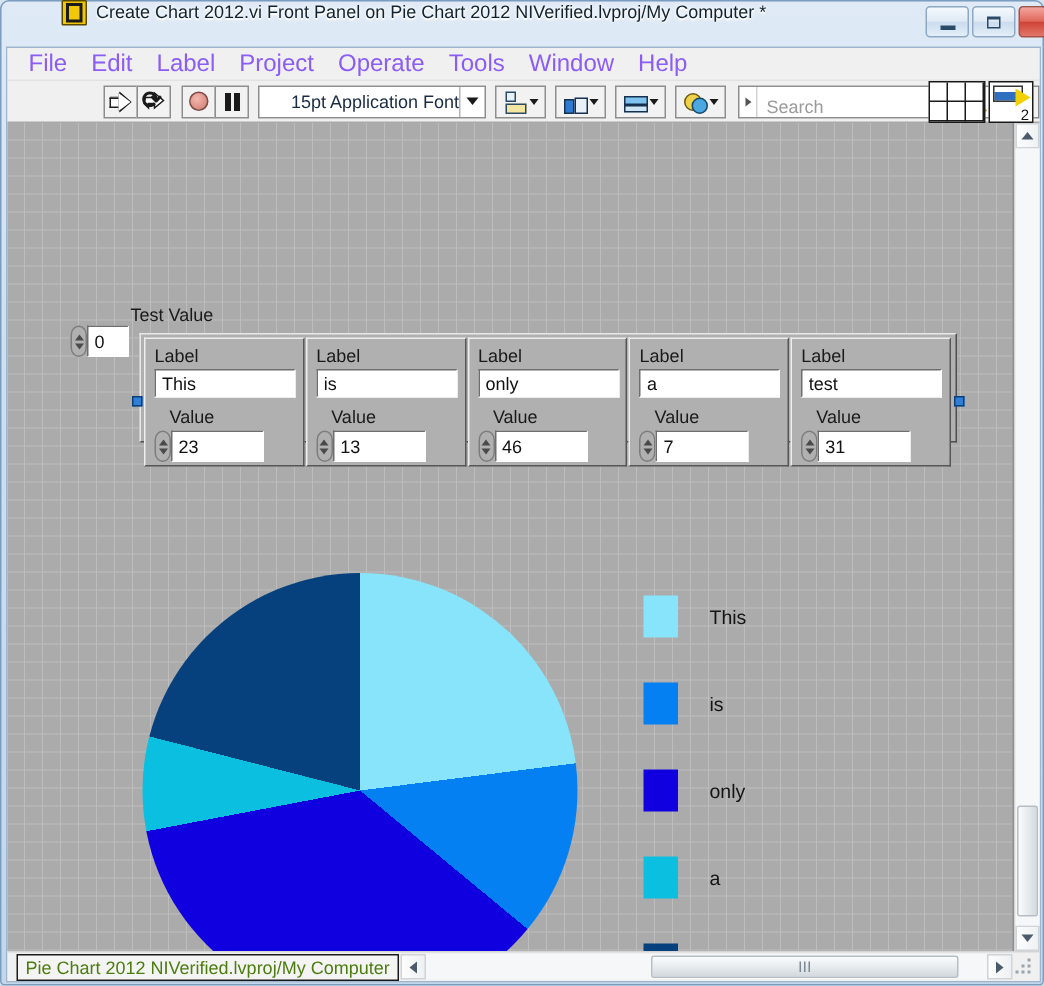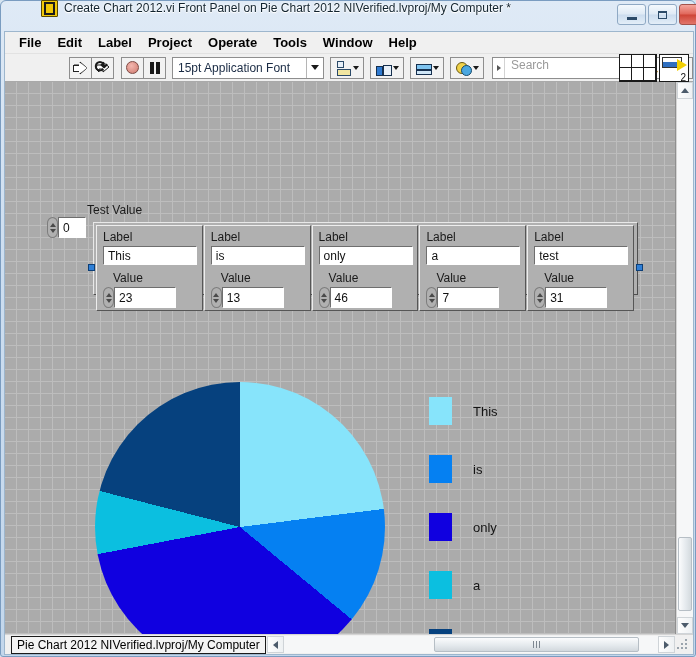--- a/index.html
+++ b/index.html
@@ -83,22 +83,22 @@
 
   
   .menubar {
     height: 22px; flex: 0 0 22px;
     background: #f0f0f0;
     display: flex; align-items: center;
     padding-left: 6px;
     border-bottom: 1px solid #e2e2e2;
   }
   .menu-item {
-    font-size: 13px; color: #000000;
-    padding: 2px 8px; cursor: default; white-space: nowrap; font-weight: bold;
+    font-size: 16px; color: #8b5cf6;
+    padding: 2px 8px; cursor: default; white-space: nowrap;
   }
 
   
   .toolbar {
     height: 28px; flex: 0 0 28px;
     background: #f0f0f0;
     display: flex; align-items: center;
     position: relative;
     border-bottom: 1px solid #a9a9a9;
   }
@@ -139,20 +139,21 @@
     border: 1px solid #7d4a44;
   }
   .ico-pause { display: flex; gap: 2px; }
   .ico-pause span { width: 4px; height: 12px; background: #1a1a1a; }
 
   .font-combo {
     height: 22px; width: 152px;
     border: 1px solid #8e8e8e; background: #fff;
     display: flex; align-items: center;
     margin-left: 7px;
+    text-align: right;
   }
   .font-combo .fc-label {
     flex: 1; font-size: 12px; color: #1a2b44; padding-left: 5px;
     white-space: nowrap; overflow: hidden;
   }
   .fc-arrow {
     width: 17px; height: 20px; border-left: 1px solid #b5b5b5;
     display:flex; align-items:center; justify-content:center;
   }
   .caret { width:0;height:0;border-left:4px solid transparent;border-right:4px solid transparent;border-top:5px solid #1a1a1a; }
@@ -175,21 +176,21 @@
   
   .mi-size::before { content:""; position:absolute;left:0;top:3px;width:14px;height:4px;background:#7fc4f0;border:1px solid #16304f; }
   .mi-size::after  { content:""; position:absolute;left:0;top:9px;width:14px;height:3px;background:#cfe6f7;border:1px solid #16304f; }
   
   .mi-reorder::before{ content:""; position:absolute;left:0;top:1px;width:10px;height:10px;border-radius:50%;background:#f0d24a;border:1px solid #6b5a10; }
   .mi-reorder::after { content:""; position:absolute;left:5px;top:4px;width:9px;height:9px;border-radius:50%;background:#4aa7e0;border:1px solid #15496b; }
 
   .search-box {
     height: 22px; width: 172px;
     border: 1px solid #8e8e8e; background: #fff;
-    display: flex; align-items: flex-start;
+    display: flex; align-items: flex-end;
     margin-left: 8px;
   }
   .search-pin {
     width: 12px; height: 20px; border-right: 1px solid #d3d3d3;
     display:flex; align-items:center; justify-content:center;
   }
   .search-pin i { width:0;height:0;border-top:3px solid transparent;border-bottom:3px solid transparent;border-left:4px solid #555; }
   .search-ph { flex:1; font-size:12px; color:#9a9a9a; padding-left:6px; }
   .mag {
     width: 20px; height: 18px; position: relative; margin-right: 3px;
@@ -388,21 +389,21 @@
   
   .statusbar {
     height: 20px; flex: 0 0 20px;
     background: #f0f0f0;
     display: flex; align-items: center;
     border-top: 1px solid #d4d4d4;
   }
   .status-text {
     height: 18px; margin-left: 6px; padding: 0 5px;
     border: 1px solid #1a1a1a; background: #f4f4f4;
-    font-size: 12px; color: #000000;
+    font-size: 12px; color: #4d7c0f;
     display: flex; align-items: center; white-space: nowrap;
   }
   .hscroll {
     flex: 1; height: 18px; margin: 0 1px;
     display: flex; align-items: center;
   }
   .hs-track { flex:1; height:17px; background:#f6f7f8; position: relative; }
   .hthumb {
     position:absolute; left: 150px; width: 205px; top: 1px; bottom: 1px;
     background: linear-gradient(180deg,#fbfcfd,#e3e8ec 60%,#d2d8dd);

